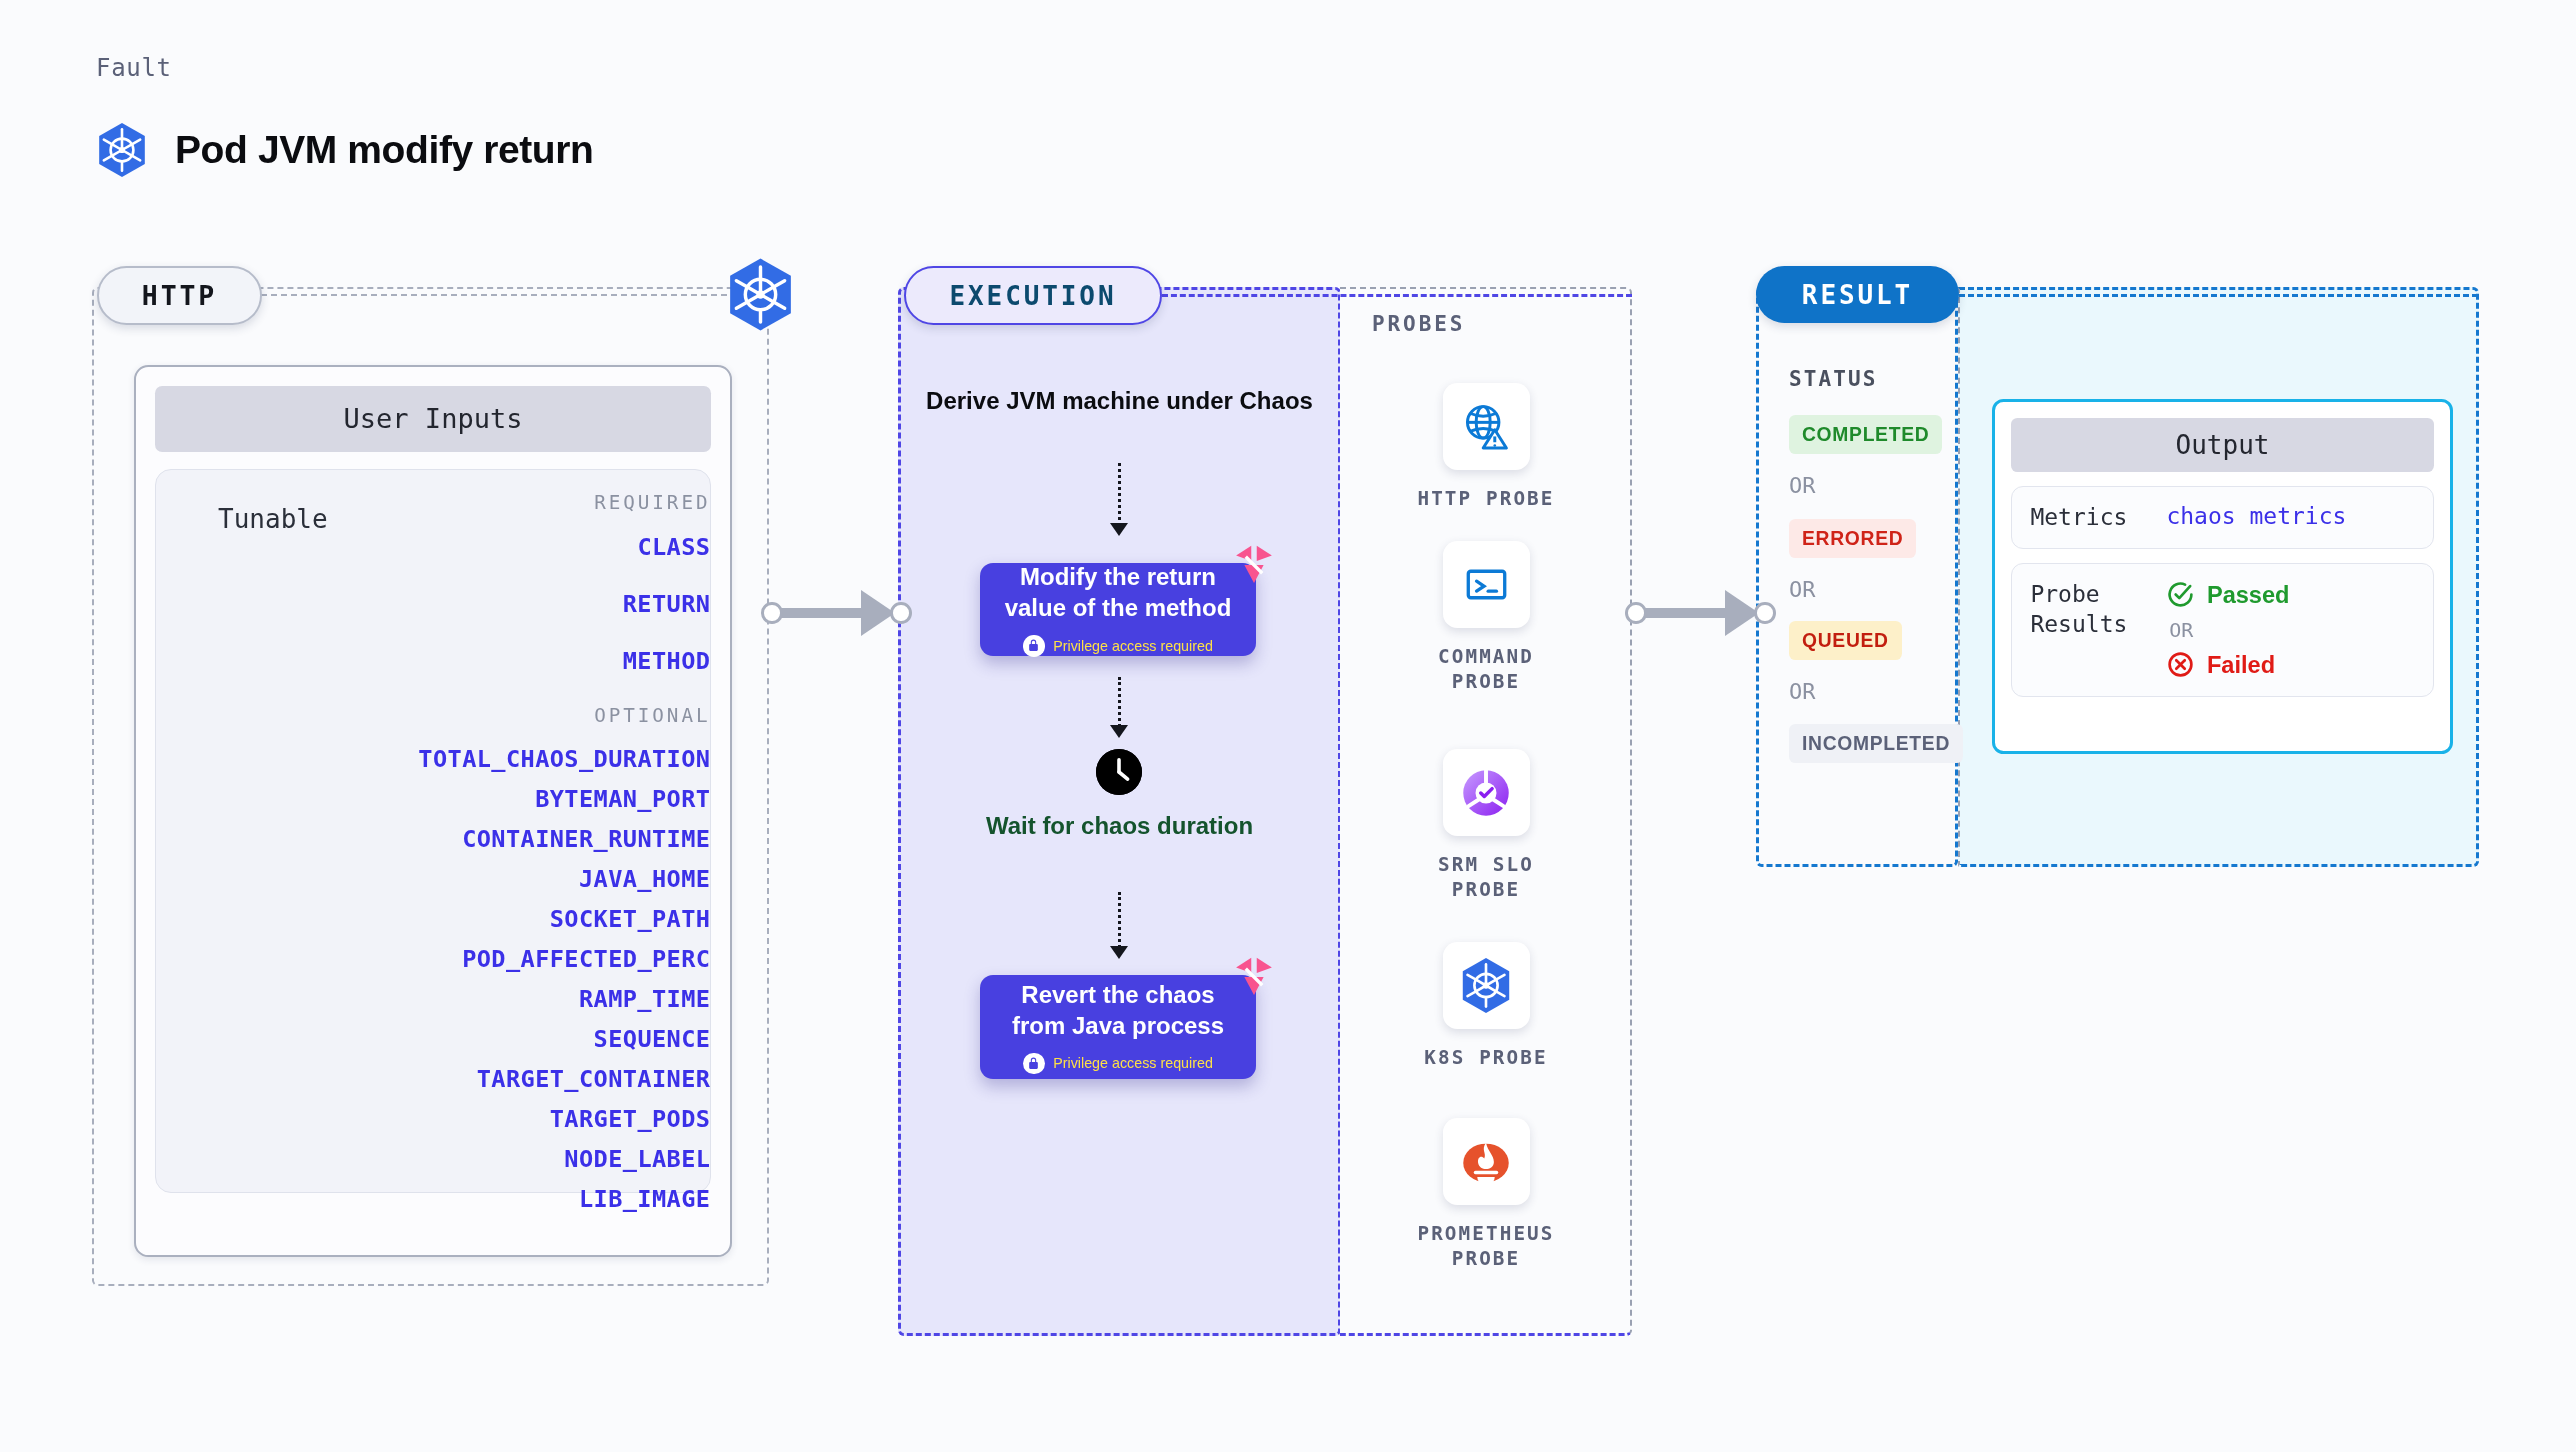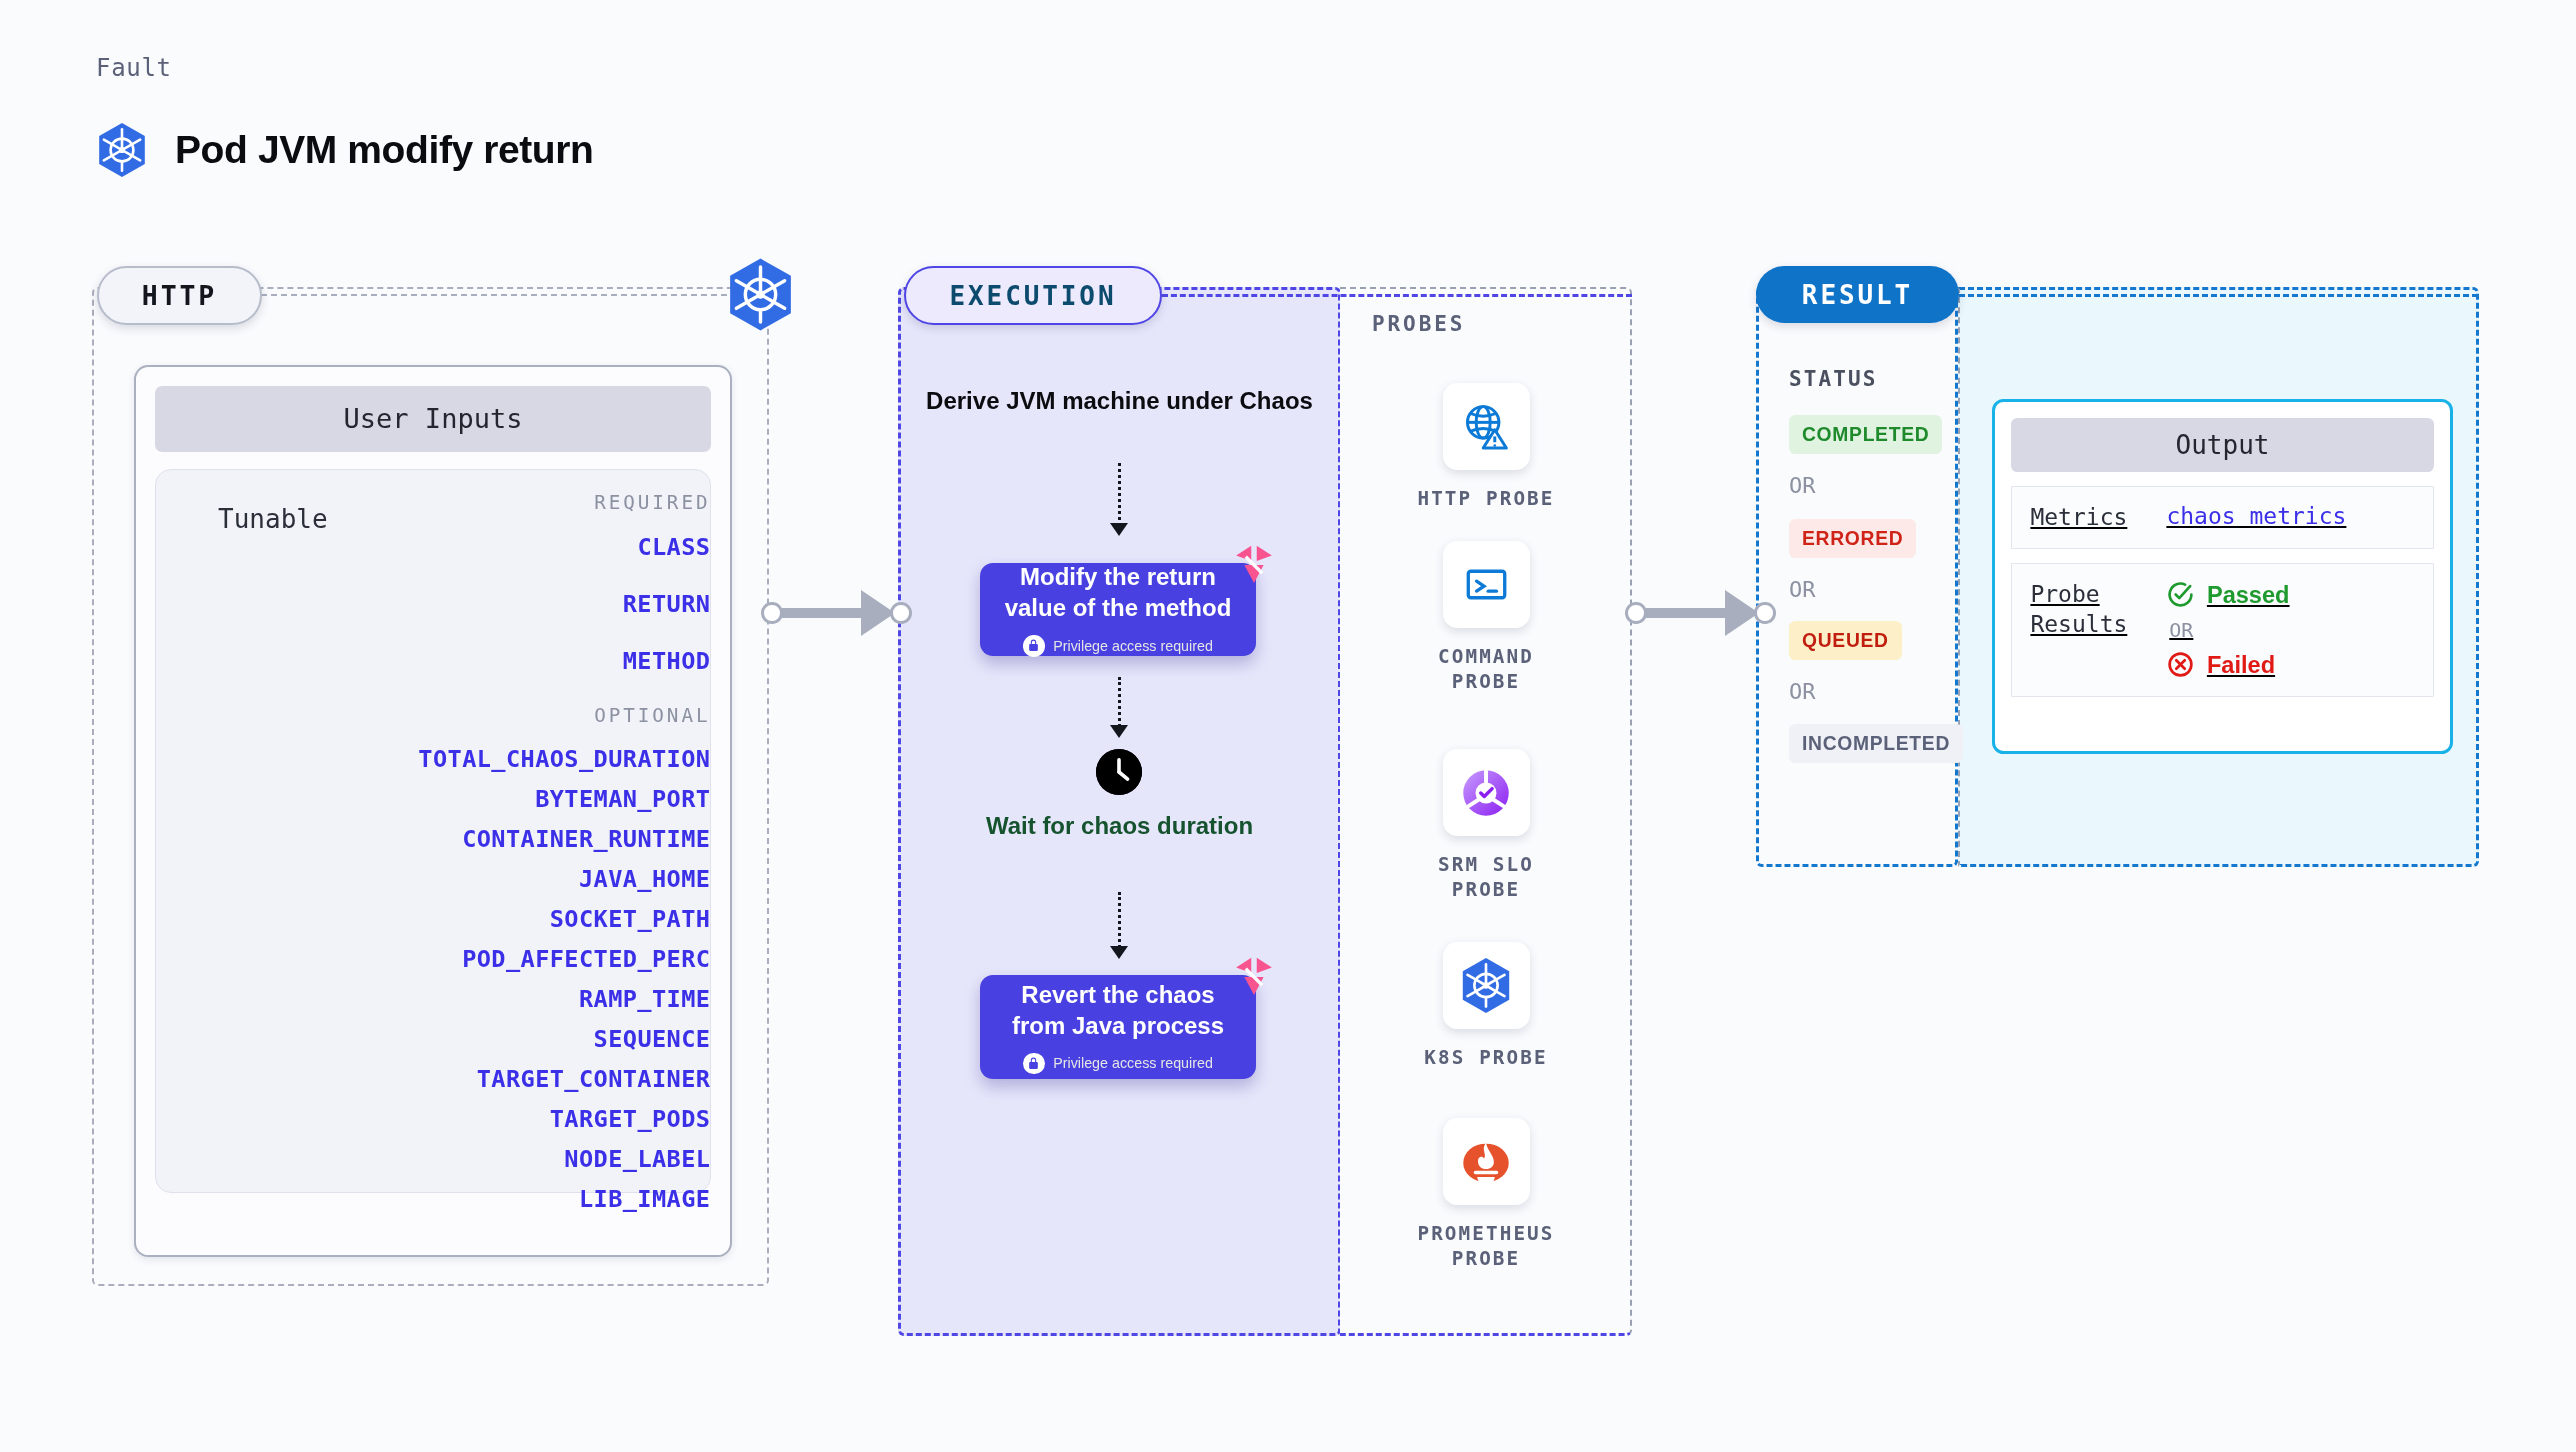--- a/index.html
+++ b/index.html
@@ -124,21 +124,21 @@
   .step-card {
     position: absolute; background: #4840e0; border-radius: 13px;
     box-shadow: 0 7.2px 15.8px rgba(45,40,140,.28);
     display: flex; flex-direction: column; align-items: center; justify-content: center;
   }
   .step-card .step-title {
     color: #fff; font-size: 24px; font-weight: bold; text-align: center; line-height: 1.28;
     padding: 0 18.6px;
   }
   .priv-row { display: flex; align-items: center; gap: 8.6px; margin-top: 11.5px; }
-  .priv-text { color: #e5e5e5; font-size: 14.3px; }
+  .priv-text { color: #fde047; font-size: 14.3px; }
   .lock-badge {
     width: 21.5px; height: 21.5px; border-radius: 50%; background: #fff;
     display: flex; align-items: center; justify-content: center;
   }
   .corner-badge { position: absolute; width: 44px; height: 44px; }
   .clock-icon {
     position: absolute; width: 46px; height: 46px; border-radius: 50%; background: #000;
   }
   .flow-caption {
     position: absolute; left: 0; right: 0; text-align: center;
@@ -186,22 +186,22 @@
   .output-card {
     position: absolute; left: 1992px; top: 399px; width: 461px; height: 355px;
     background: #fff; border: 3.6px solid #19b2e8; border-radius: 11.5px;
   }
   .output-header {
     margin: 15.8px 15.8px 0 15.8px; height: 54px; background: #d7d8e3; border-radius: 6.4px;
     display: flex; align-items: center; justify-content: center;
     font-family: "DejaVu Sans Mono", monospace; font-size: 26px; color: #23262f;
   }
   .output-row {
-    margin: 14.3px 15.8px 0 15.8px; border: 1.4px solid #e2e5ee; border-radius: 1px;
-    background: #fbfcfe; display: flex; padding: 15.8px 18.6px; text-decoration: underline;
+    margin: 14.3px 15.8px 0 15.8px; border: 1.4px solid #e2e5ee; border-radius: 12px;
+    background: #fbfcfe; display: flex; padding: 15.8px 18.6px;
   }
   .row-key {
     width: 136px; font-family: "DejaVu Sans Mono", monospace;
     font-size: 23px; color: #2b2f3a; line-height: 1.28;
   }
   .row-val {
     font-family: "DejaVu Sans Mono", monospace; font-size: 23px; color: #3b30e8;
   }
   .probe-res { display: flex; flex-direction: column; gap: 7.2px; }
   .res-line { display: flex; align-items: center; gap: 11.5px; }

